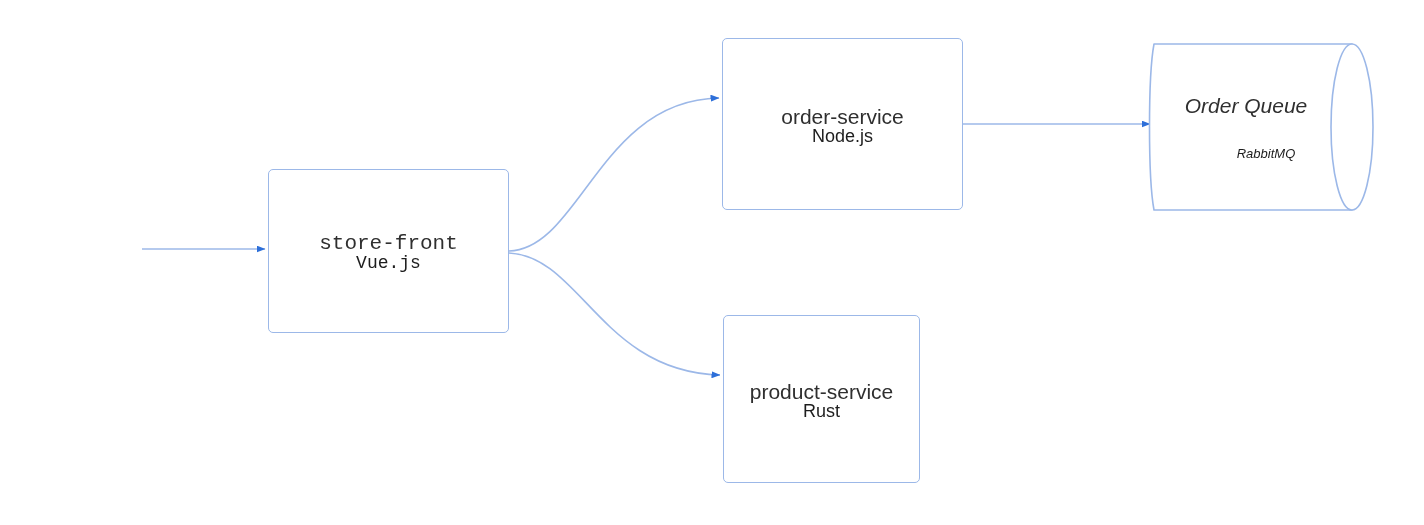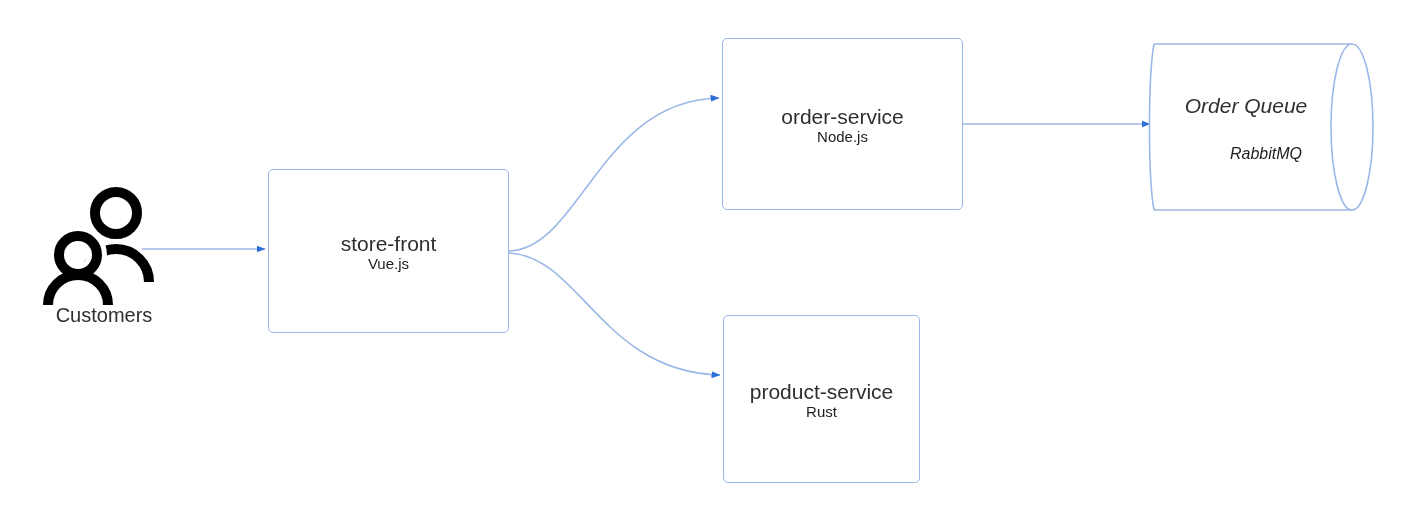--- a/index.html
+++ b/index.html
@@ -38,26 +38,26 @@
     border-radius: 5px;
   }
   .node-title {
     color: #2f2f2f;
     font-size: 21px;
     line-height: 24px;
     white-space: nowrap;
   }
   .node-sub {
     color: #1d1d1d;
-    font-size: 15px;
+    font-size: 18px;
     line-height: 15px;
     white-space: nowrap;
   }
   
-  #node-store-front { left: 268px; top: 169px; width: 241px; height: 164px; }
+  #node-store-front { left: 268px; top: 169px; width: 241px; height: 164px; font-family: Liberation Mono, monospace; }
   #node-order-service { left: 722px; top: 38px; width: 241px; height: 172px; }
   #node-product-service { left: 723px; top: 315px; width: 197px; height: 168px; }
 
   
   #node-order-queue {
     left: 1148px;
     top: 38px;
     width: 232px;
     height: 178px;
     font-style: italic;
@@ -75,21 +75,21 @@
     top: 0;
     width: 196px;
     height: 178px;
     display: flex;
     flex-direction: column;
     align-items: center;
     justify-content: center;
     pointer-events: none;
   }
   #node-order-queue .node-title { font-size: 21px; }
-  #node-order-queue .node-sub { font-size: 16px; margin-top: 28px; margin-left: 40px; }
+  #node-order-queue .node-sub { font-size: 13px; margin-top: 28px; margin-left: 40px; }
 
   
   #node-customers {
     left: 38px;
     top: 185px;
     width: 132px;
     height: 155px;
   }
   #node-customers .actor-svg {
     position: absolute;
@@ -132,35 +132,20 @@
 
     <g>
       <path d="M 509,253 C 580,256 602,372 720,375" fill="none" stroke="#9cb8e8" stroke-width="1.6" marker-end="url(#arrowhead)"></path>
     </g>
 
     <g>
       <line x1="963" y1="124" x2="1150" y2="124" stroke="#9cb8e8" stroke-width="1.6" marker-end="url(#arrowhead)"></line>
     </g>
   </svg>
 
-  <div class="node" id="node-customers">
-    <svg class="actor-svg" viewBox="0 0 132 120" xmlns="http://www.w3.org/2000/svg">
-      <g fill="none" stroke="#000000" stroke-width="10" stroke-linecap="butt">
-
-        <circle cx="78" cy="28" r="21"></circle>
-        <path d="M 45 97 A 33 33 0 0 1 111 97"></path>
-
-        <path d="M 10 120 A 30 30 0 0 1 70 120" stroke="#ffffff" stroke-width="20"></path>
-        <circle cx="40" cy="70" r="19" stroke="#ffffff" stroke-width="20"></circle>
-        <path d="M 10 120 A 30 30 0 0 1 70 120"></path>
-        <circle cx="40" cy="70" r="19"></circle>
-      </g>
-    </svg>
-    <div class="actor-label">Customers</div>
-  </div>
 
   <div class="node box" id="node-store-front">
     <div class="node-title">store-front</div>
     <div class="node-sub">Vue.js</div>
   </div>
 
   <div class="node box" id="node-order-service">
     <div class="node-title">order-service</div>
     <div class="node-sub">Node.js</div>
   </div>

